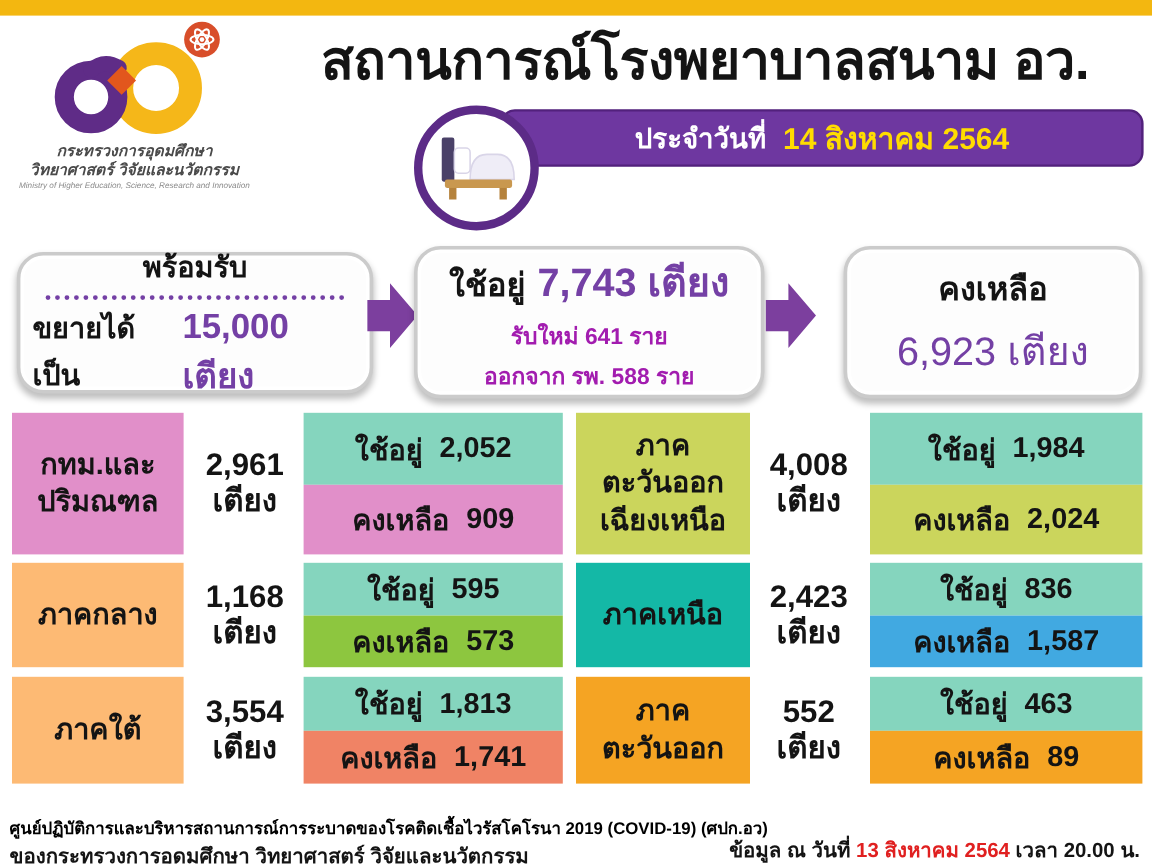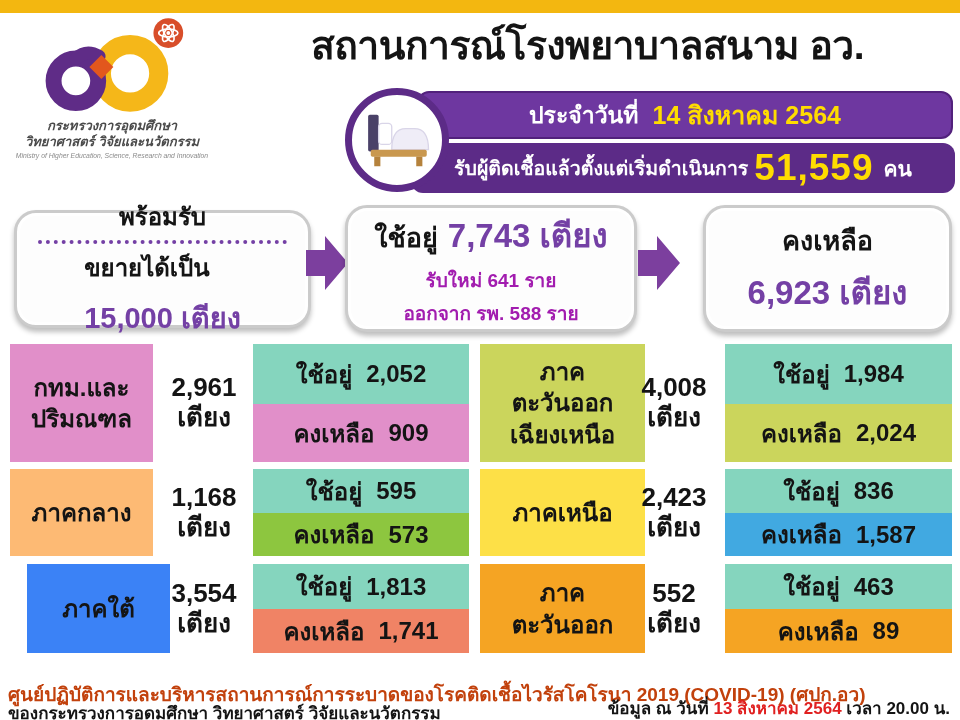--- a/index.html
+++ b/index.html
@@ -10,21 +10,21 @@
   .topbar { position:absolute; left:0; top:0; width:960px; height:13px; }
 
   
   .logo-wrap { position:absolute; left:12px; top:16px; width:200px; text-align:center;font-style:italic; }
   .logo-svg { display:block; margin:0 auto; }
   .logo-t1 { font-size:13px; font-weight:bold; color:#4a4a4a; line-height:1.25; }
   .logo-t2 { font-size:13px; font-weight:bold; color:#4a4a4a; line-height:1.25; }
   .logo-t3 { font-size:6.8px; color:#8a8a8a; margin-top:1px; }
 
   .page-title { position:absolute; left:225px; top:14px; width:725px; text-align:center;
-                font-size:39px; font-weight:bold; color:#141414; letter-spacing:-0.5px; }
+                font-size:45px; font-weight:bold; color:#141414; letter-spacing:-0.5px; }
 
   
   .banner { position:absolute; left:345px; top:86px; width:610px; height:108px; }
   .banner-top { position:absolute; left:72px; top:5px; right:2px; height:48px;
                 background:#6E37A0; border:2px solid #52217C; border-radius:12px;
                 display:flex; align-items:center; justify-content:center; gap:14px; }
   .banner-bottom { position:absolute; left:66px; top:57px; right:0; height:50px;
                 background:#5C2B87; border-radius:12px;
                 display:flex; align-items:center; justify-content:center; gap:6px; }
   .banner-date-label { color:#fff; font-size:23px; font-weight:bold; }
@@ -36,61 +36,61 @@
                 border:7px solid #5C2B87; border-radius:50%; display:flex;
                 align-items:center; justify-content:center; z-index:2; }
 
   
   .wbox { position:absolute; background:#fdfdfd; border:3px solid #CBCBCB; border-radius:22px;
           box-shadow:0 4px 5px rgba(0,0,0,0.25), inset 0 0 0 3px #fff;
           display:flex; flex-direction:column; align-items:center; justify-content:center; }
   .box-capacity { left:14px; top:210px; width:297px; height:118px; padding:6px 10px; }
   .box-inuse   { left:345px; top:205px; width:292px; height:127px; padding:4px 8px; }
   .box-remain  { left:703px; top:205px; width:249px; height:127px; }
-  .cap-line { display:flex; align-items:baseline; gap:8px;flex-direction:column; }
+  .cap-line { display:flex; align-items:baseline; gap:8px; }
   .cap-label { font-size:24px; font-weight:bold; color:#141414; }
   .cap-value { font-size:29px; font-weight:bold; color:#7440A5; }
   .cap-sep { width:92%; border-top:4px dotted #7440A5; margin:4px 0; }
   .inuse-line1 { display:flex; align-items:baseline; gap:10px; }
   .inuse-label { font-size:27px; font-weight:bold; color:#141414; }
   .inuse-value { font-size:33px; font-weight:bold; color:#7440A5; }
   .inuse-sub { font-size:19px; font-weight:bold; color:#a21caf; margin-top:3px; }
   .remain-label { font-size:27px; font-weight:bold; color:#141414; }
-  .remain-value { font-size:33px; font-weight:bold; color:#7440A5; margin-top:4px; }
+  .remain-value { font-size:33px; font-weight:normal; color:#7440A5; margin-top:4px; }
 
   .arrow { position:absolute; width:42px; height:58px; }
   .arrow-1 { left:306px; top:234px; }
   .arrow-2 { left:638px; top:234px; }
 
   
   .rlabel { position:absolute; display:flex; align-items:center; justify-content:center;
             text-align:center; font-size:24px; font-weight:bold; color:#141414;
             white-space:pre-line; line-height:1.3; }
   .rbeds { position:absolute; display:flex; flex-direction:column; align-items:center;
            justify-content:center; font-size:26px; font-weight:bold; color:#141414; line-height:1.15; }
   .rstack { position:absolute; display:flex; flex-direction:column; }
   .rcell { display:flex; align-items:center; justify-content:center; gap:14px;
            font-size:24px; font-weight:bold; color:#141414; }
 
   .c-l .rlabel { left:10px;  width:143px; }
   .c-l .rbeds  { left:157px; width:94px; }
   .c-l .rstack { left:253px; width:216px; }
-  .c-r .rlabel { left:480px; width:165px; }
+  .c-r .rlabel { left:480px; width:145px; }
   .c-r .rbeds  { left:627px; width:94px; }
   .c-r .rstack { left:725px; width:227px; }
 
   .row-a .rlabel, .row-a .rbeds, .row-a .rstack { top:344px; height:118px; }
   .row-a .cell-used { height:60px; } .row-a .cell-left { height:58px; }
   .row-b .rlabel, .row-b .rbeds, .row-b .rstack { top:469px; height:87px; }
   .row-b .cell-used { height:44px; } .row-b .cell-left { height:43px; }
   .row-c .rlabel, .row-c .rbeds, .row-c .rstack { top:564px; height:89px; }
   .row-c .cell-used { height:45px; } .row-c .cell-left { height:44px; }
 
   
-  .footer-l1 { position:absolute; left:8px; top:679px; font-size:19px; font-weight:bold; color:#c2410c; }
+  .footer-l1 { position:absolute; left:8px; top:679px; font-size:14px; font-weight:bold; color:#000000; }
   .footer-l2 { position:absolute; left:8px; top:699px; font-size:17px; font-weight:bold; color:#141414; }
   .footer-r  { position:absolute; right:10px; top:694px; font-size:17px; font-weight:bold; color:#141414; }
   .asof-date { color:#E02020; }
 </style>
 </head>
 <body>
 
 <div class="page">
 
   <div class="topbar" style="background-color: rgb(243, 183, 16);"></div>
@@ -116,25 +116,20 @@
     <div class="logo-t3">Ministry of Higher Education, Science, Research and Innovation</div>
   </div>
 
   <div class="page-title">สถานการณ์โรงพยาบาลสนาม อว.</div>
 
   <div class="banner">
     <div class="banner-top">
       <span class="banner-date-label">ประจำวันที่</span>
       <span class="banner-date-value">14 สิงหาคม 2564</span>
     </div>
-    <div class="banner-bottom">
-      <span class="banner-total-label">รับผู้ติดเชื้อแล้วตั้งแต่เริ่มดำเนินการ</span>
-      <span class="banner-total-value">51,559</span>
-      <span class="banner-total-unit">คน</span>
-    </div>
     <div class="bed-circle">
       <svg width="70" height="62" viewBox="0 0 80 66">
         <rect x="7" y="4" width="12" height="42" rx="2" fill="#4A4168"></rect>
         <rect x="19" y="14" width="15" height="24" rx="4" fill="#ffffff" stroke="#D9D5E8" stroke-width="1.5"></rect>
         <path d="M34 44 q0 -24 16 -24 h10 q16 0 16 24 z" fill="#EFEDF7" stroke="#D9D5E8" stroke-width="1.5"></path>
         <rect x="10" y="44" width="64" height="8" rx="2" fill="#C9984F"></rect>
         <rect x="14" y="52" width="7" height="11" fill="#B5823C"></rect>
         <rect x="62" y="52" width="7" height="11" fill="#B5823C"></rect>
       </svg>
     </div>
@@ -224,39 +219,39 @@
         <span>595</span>
       </div>
       <div class="rcell cell-left" style="background-color: rgb(141, 198, 63);">
         <span>คงเหลือ</span>
         <span>573</span>
       </div>
     </div>
   </div>
 
   <div class="region row-b c-r">
-    <div class="rlabel" style="background-color: #fde047;">ภาคเหนือ</div>
+    <div class="rlabel" style="background-color: #14b8a6;">ภาคเหนือ</div>
     <div class="rbeds">
       <span>2,423</span>
       <span>เตียง</span>
     </div>
     <div class="rstack">
       <div class="rcell cell-used" style="background-color: rgb(133, 213, 190);">
         <span>ใช้อยู่</span>
         <span>836</span>
       </div>
       <div class="rcell cell-left" style="background-color: rgb(65, 169, 225);">
         <span>คงเหลือ</span>
         <span>1,587</span>
       </div>
     </div>
   </div>
 
   <div class="region row-c c-l">
-    <div class="rlabel" style="background-color: #3b82f6; margin-left: 17px;">ภาคใต้</div>
+    <div class="rlabel" style="background-color: #fdba74;">ภาคใต้</div>
     <div class="rbeds">
       <span>3,554</span>
       <span>เตียง</span>
     </div>
     <div class="rstack">
       <div class="rcell cell-used" style="background-color: rgb(133, 213, 190);">
         <span>ใช้อยู่</span>
         <span>1,813</span>
       </div>
       <div class="rcell cell-left" style="background-color: rgb(240, 131, 101);">

